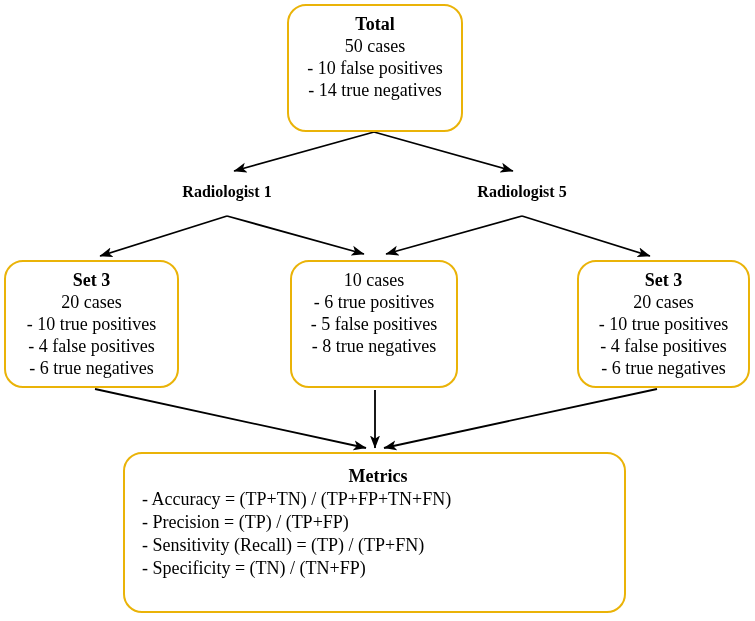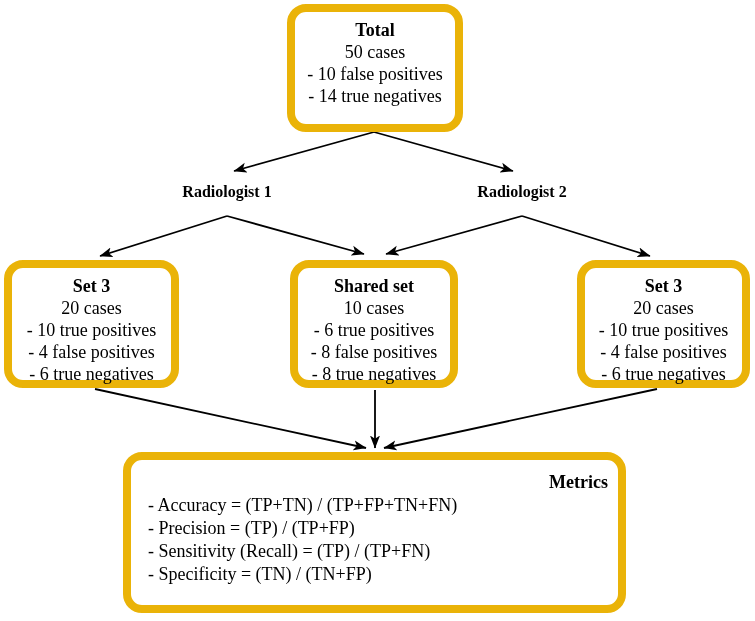--- a/index.html
+++ b/index.html
@@ -14,41 +14,41 @@
   }
   .arrows {
     position: absolute;
     left: 0; top: 0;
     width: 755px; height: 621px;
     z-index: 0;
   }
   .node {
     position: absolute;
     box-sizing: border-box;
-    border: 8px solid #eab308;
+    border: 2px solid #eab308;
     border-radius: 19px;
     background: #ffffff;
     z-index: 1;
     font-size: 18px;
     line-height: 22px;
     text-align: center;
     padding-top: 7px;
   }
   .node .node-title { font-weight: bold; }
   .node-total  { left: 287px; top: 4px;   width: 176px; height: 128px; }
   .node-set1   { left: 4px;   top: 260px; width: 175px; height: 128px; }
   .node-shared { left: 290px; top: 260px; width: 168px; height: 128px; }
   .node-set2   { left: 577px; top: 260px; width: 173px; height: 128px; }
   .node-metrics {
     left: 123px; top: 452px; width: 503px; height: 161px;
     text-align: left;
     padding: 11px 10px 0 17px;
     line-height: 23px;
   }
-  .node-metrics .node-title { text-align: right; }
+  .node-metrics .node-title { text-align: center; }
   .branch-label {
     position: absolute;
     z-index: 1;
     font-weight: bold;
     font-size: 16px;
     width: 160px;
     text-align: center;
   }
   .label-r1 { left: 147px; top: 183px; }
   .label-r2 { left: 442px; top: 183px; }
@@ -76,35 +76,34 @@
   </svg>
 
   <div class="node node-total">
     <div class="node-title">Total</div>
     <div class="node-line">50 cases</div>
     <div class="node-line">- 10 false positives</div>
     <div class="node-line">- 14 true negatives</div>
   </div>
 
   <div class="branch-label label-r1">Radiologist 1</div>
-  <div class="branch-label label-r2">Radiologist 2</div>
+  <div class="branch-label label-r2">Radiologist 5</div>
 
   <div class="node node-set1">
     <div class="node-title">Set 3</div>
     <div class="node-line">20 cases</div>
     <div class="node-line">- 10 true positives</div>
     <div class="node-line">- 4 false positives</div>
     <div class="node-line">- 6 true negatives</div>
   </div>
 
   <div class="node node-shared">
-    <div class="node-title">Shared set</div>
     <div class="node-line">10 cases</div>
     <div class="node-line">- 6 true positives</div>
-    <div class="node-line">- 8 false positives</div>
+    <div class="node-line">- 5 false positives</div>
     <div class="node-line">- 8 true negatives</div>
   </div>
 
   <div class="node node-set2">
     <div class="node-title">Set 3</div>
     <div class="node-line">20 cases</div>
     <div class="node-line">- 10 true positives</div>
     <div class="node-line">- 4 false positives</div>
     <div class="node-line">- 6 true negatives</div>
   </div>

